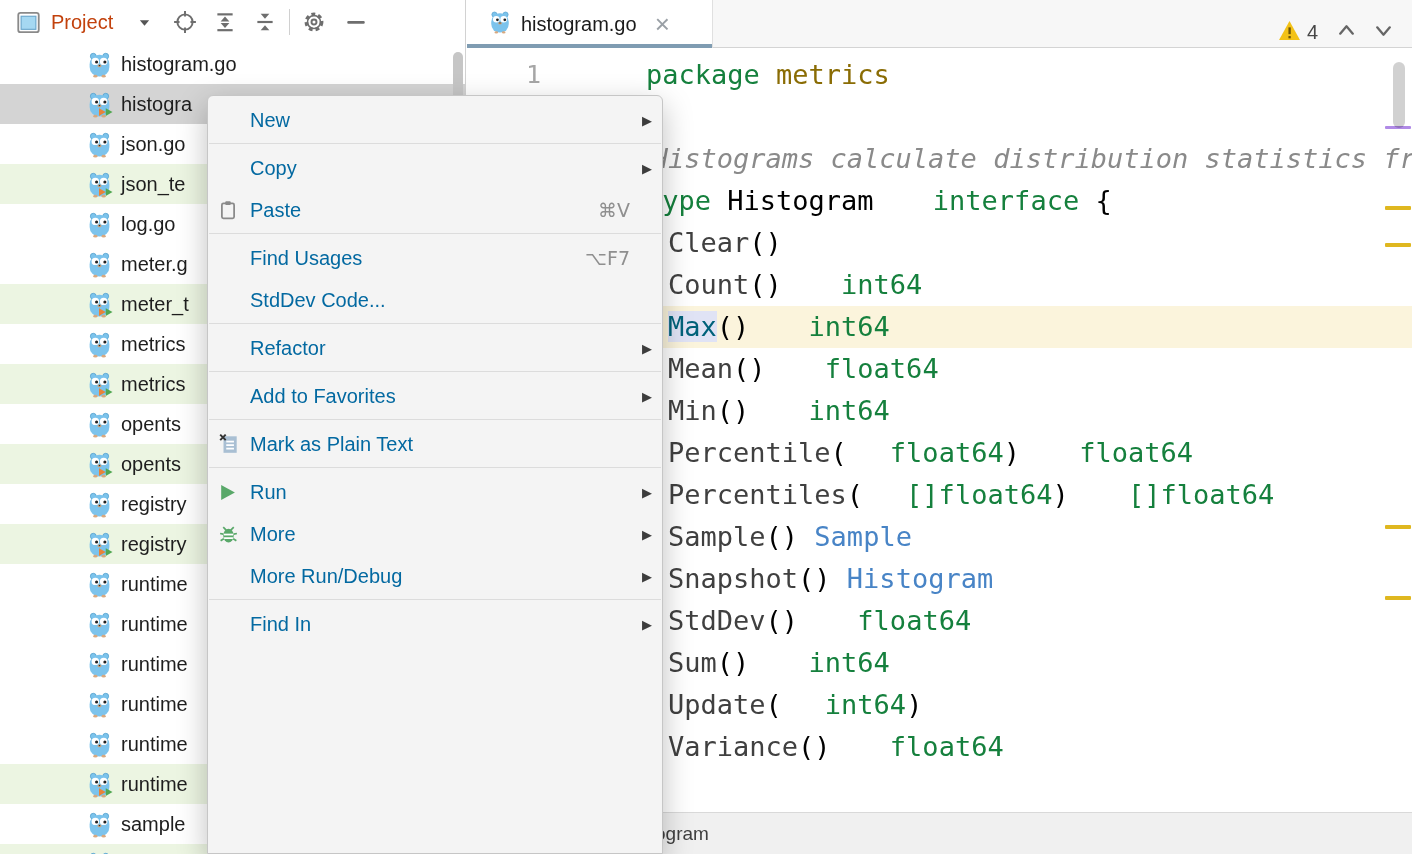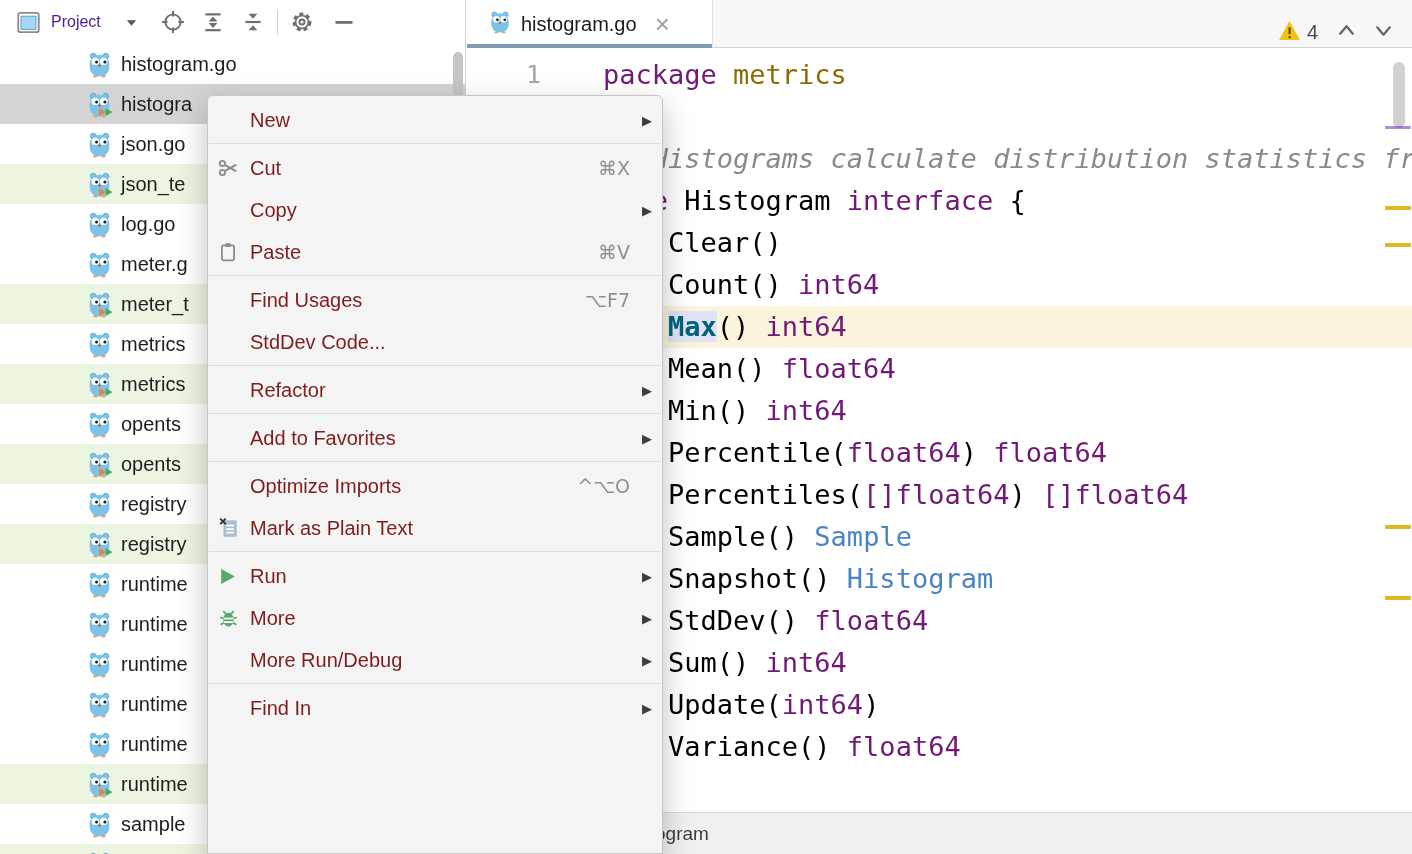--- a/index.html
+++ b/index.html
@@ -3,21 +3,21 @@
 <meta charset="utf-8">
 <style>
   * { margin:0; padding:0; box-sizing:border-box; }
   html,body { width:1412px; height:854px; overflow:hidden; }
   body { font-family:"Liberation Sans", sans-serif; background:#fff; }
   .app { position:relative; width:1412px; height:854px; overflow:hidden; background:#fff; }
 
   
   .project-panel { position:absolute; left:0; top:0; width:466px; height:854px; background:#fff; border-right:1px solid #d2d2d2; }
   .panel-header { height:44px; display:flex; align-items:center; padding-left:14px; background:#fff; }
-  .panel-header .title { font-size:16px; color:#4c1d95; margin:0 22px 0 9px; }
+  .panel-header .title { font-size:20px; color:#c2410c; margin:0 22px 0 9px; }
   .tool-icon { display:inline-flex; align-items:center; justify-content:center; width:28px; height:28px; }
   .tool-sep { width:1px; height:26px; background:#d0d0d0; margin:0 10px; }
   .tree { position:absolute; top:44px; left:0; right:0; bottom:0; overflow:hidden; }
   .tree-row { height:40px; display:flex; align-items:center; padding-left:86px; white-space:nowrap; }
   .tree-row.green { background:#ecf5e2; }
   .tree-row.selected { background:#d4d4d4; }
   .tree-row .label { font-size:20px; color:#1e1e1e; margin-left:8px; }
   .panel-scroll-thumb { position:absolute; left:453px; top:52px; width:10px; height:74px; border-radius:5px; background:#c6c6c6; z-index:3; }
 
   
@@ -26,42 +26,42 @@
   .tab { position:absolute; left:0; top:0; width:246px; height:48px; background:#fff; display:flex; align-items:center; padding-left:21px; border-right:1px solid #e0e0e0; }
   .tab::after { content:""; position:absolute; left:0; right:0; bottom:0; height:4px; background:#7f9cb2; }
   .tab .tab-label { font-size:20px; color:#1b1b1b; margin-left:9px; }
   .tab .tab-close { font-size:26px; color:#9aa0a6; margin-left:18px; line-height:20px; }
 
   .editor-content { position:absolute; left:0; top:48px; right:0; bottom:42px; background:#fff; overflow:hidden; }
   .caret-row { position:absolute; left:0; right:0; top:258px; height:42px; background:#fbf4dc; }
   .gutter-num { position:absolute; left:0; top:6px; width:74px; text-align:right; font-family:"DejaVu Sans Mono", monospace; font-size:25px; color:#a6a6a6; line-height:42px; }
   .code { position:absolute; left:136px; top:6px; font-family:"DejaVu Sans Mono", monospace; font-size:27px; line-height:42px; color:#000; }
   .code-line { height:42px; white-space:pre; }
-  .tk-kw { color:#701a75; }
+  .tk-kw { color:#15803d;margin-left:43px; }
   .tk-pkg { color:#8a6c04; }
   .tk-cmt { color:#8a8a8a; font-style:italic; }
-  .tk-fn { color:#000000;margin-top:24px; }
-  .tk-fn-hl { color:#00627a; background:#e0e3f5;font-weight:bold; }
+  .tk-fn { color:#404040;margin-top:24px; }
+  .tk-fn-hl { color:#00627a; background:#e0e3f5; }
   .tk-type { color:#4884c6; }
   .tk-pl { color:#000; }
 
   .inspection-widget { position:absolute; right:18px; top:18px; height:28px; display:flex; align-items:center; gap:10px; z-index:4; }
   .inspection-widget .count { font-size:20px; color:#474747; margin-left:-4px; }
   .ed-scroll-thumb { position:absolute; right:7px; top:62px; width:12px; height:66px; border-radius:6px; background:rgba(0,0,0,0.18); z-index:4; }
   .stripe { position:absolute; right:0; top:48px; width:28px; bottom:42px; z-index:3; }
   .stripe-mark { position:absolute; left:1px; width:26px; border-radius:1px; }
 
   .breadcrumbs { position:absolute; left:0; right:0; bottom:0; height:42px; background:#f0f0f0; border-top:1px solid #d9d9d9; display:flex; align-items:center; }
   .breadcrumbs .crumb { font-size:19px; color:#3f3f3f; margin-left:188px; }
 
   
   .context-menu { position:absolute; left:207px; top:95px; width:456px; height:759px; background:#f4f4f4; border:1px solid #c6c6c6; border-radius:6px 6px 0 0; box-shadow:0 10px 30px rgba(0,0,0,0.25); padding-top:3px; z-index:10; overflow:hidden; }
   .menu-item { height:42px; display:flex; align-items:center; padding:0 10px 0 10px; }
   .menu-item .mi-icon { width:32px; display:inline-flex; align-items:center; }
-  .menu-item .mi-label { font-size:20px; color:#7f1d1d; white-space:nowrap; }
+  .menu-item .mi-label { font-size:20px; color:#0369a1; white-space:nowrap; }
   .menu-item .mi-space { flex:1; }
   .menu-item .mi-shortcut { font-family:"DejaVu Sans", sans-serif; font-size:19px; color:#8f8f8f; margin-right:6px; }
   .menu-item .mi-arrow { width:16px; text-align:right; font-size:13px; color:#3c3c3c; }
   .menu-sep { height:1px; background:#dcdcdc; margin:2px 1px 3px 1px; }
 </style>
 </head>
 <body>
 
 <div class="app">
 
@@ -603,34 +603,20 @@
   <div class="context-menu" id="context-menu">
       <div class="menu-item">
         <span class="mi-icon"></span>
         <span class="mi-label">New</span>
         <span class="mi-space"></span>
         <span class="mi-shortcut"></span>
         <span class="mi-arrow">▶</span>
       </div>
       <div class="menu-sep"></div>
       <div class="menu-item">
-        <span class="mi-icon">
-          <svg width="20" height="20" viewBox="0 0 18 18">
-            <circle cx="4" cy="5" r="2.4" fill="none" stroke="#8a8a8a" stroke-width="1.6"></circle>
-            <circle cx="4" cy="13" r="2.4" fill="none" stroke="#8a8a8a" stroke-width="1.6"></circle>
-            <line x1="6" y1="6.2" x2="16.5" y2="12" stroke="#8a8a8a" stroke-width="1.7"></line>
-            <line x1="6" y1="11.8" x2="16.5" y2="6" stroke="#8a8a8a" stroke-width="1.7"></line>
-          </svg>
-        </span>
-        <span class="mi-label">Cut</span>
-        <span class="mi-space"></span>
-        <span class="mi-shortcut">⌘X</span>
-        <span class="mi-arrow"></span>
-      </div>
-      <div class="menu-item">
         <span class="mi-icon"></span>
         <span class="mi-label">Copy</span>
         <span class="mi-space"></span>
         <span class="mi-shortcut"></span>
         <span class="mi-arrow">▶</span>
       </div>
       <div class="menu-item">
         <span class="mi-icon">
           <svg width="20" height="20" viewBox="0 0 18 18">
             <rect x="3.5" y="3" width="11" height="13.5" rx="1.4" fill="none" stroke="#8a8a8a" stroke-width="1.6"></rect>
@@ -667,27 +653,20 @@
       </div>
       <div class="menu-sep"></div>
       <div class="menu-item">
         <span class="mi-icon"></span>
         <span class="mi-label">Add to Favorites</span>
         <span class="mi-space"></span>
         <span class="mi-shortcut"></span>
         <span class="mi-arrow">▶</span>
       </div>
       <div class="menu-sep"></div>
-      <div class="menu-item">
-        <span class="mi-icon"></span>
-        <span class="mi-label">Optimize Imports</span>
-        <span class="mi-space"></span>
-        <span class="mi-shortcut">^⌥O</span>
-        <span class="mi-arrow"></span>
-      </div>
       <div class="menu-item">
         <span class="mi-icon">
           <svg width="22" height="22" viewBox="0 0 20 20">
             <rect x="5" y="3" width="12" height="15" fill="#a9bfd3"></rect>
             <rect x="7.5" y="7" width="7" height="1.6" fill="#fff"></rect>
             <rect x="7.5" y="10.2" width="7" height="1.6" fill="#fff"></rect>
             <rect x="7.5" y="13.4" width="7" height="1.6" fill="#fff"></rect>
             <path d="M2,1.5 L7,6.5 M7,1.5 L2,6.5" stroke="#333" stroke-width="1.8"></path>
           </svg>
         </span>

